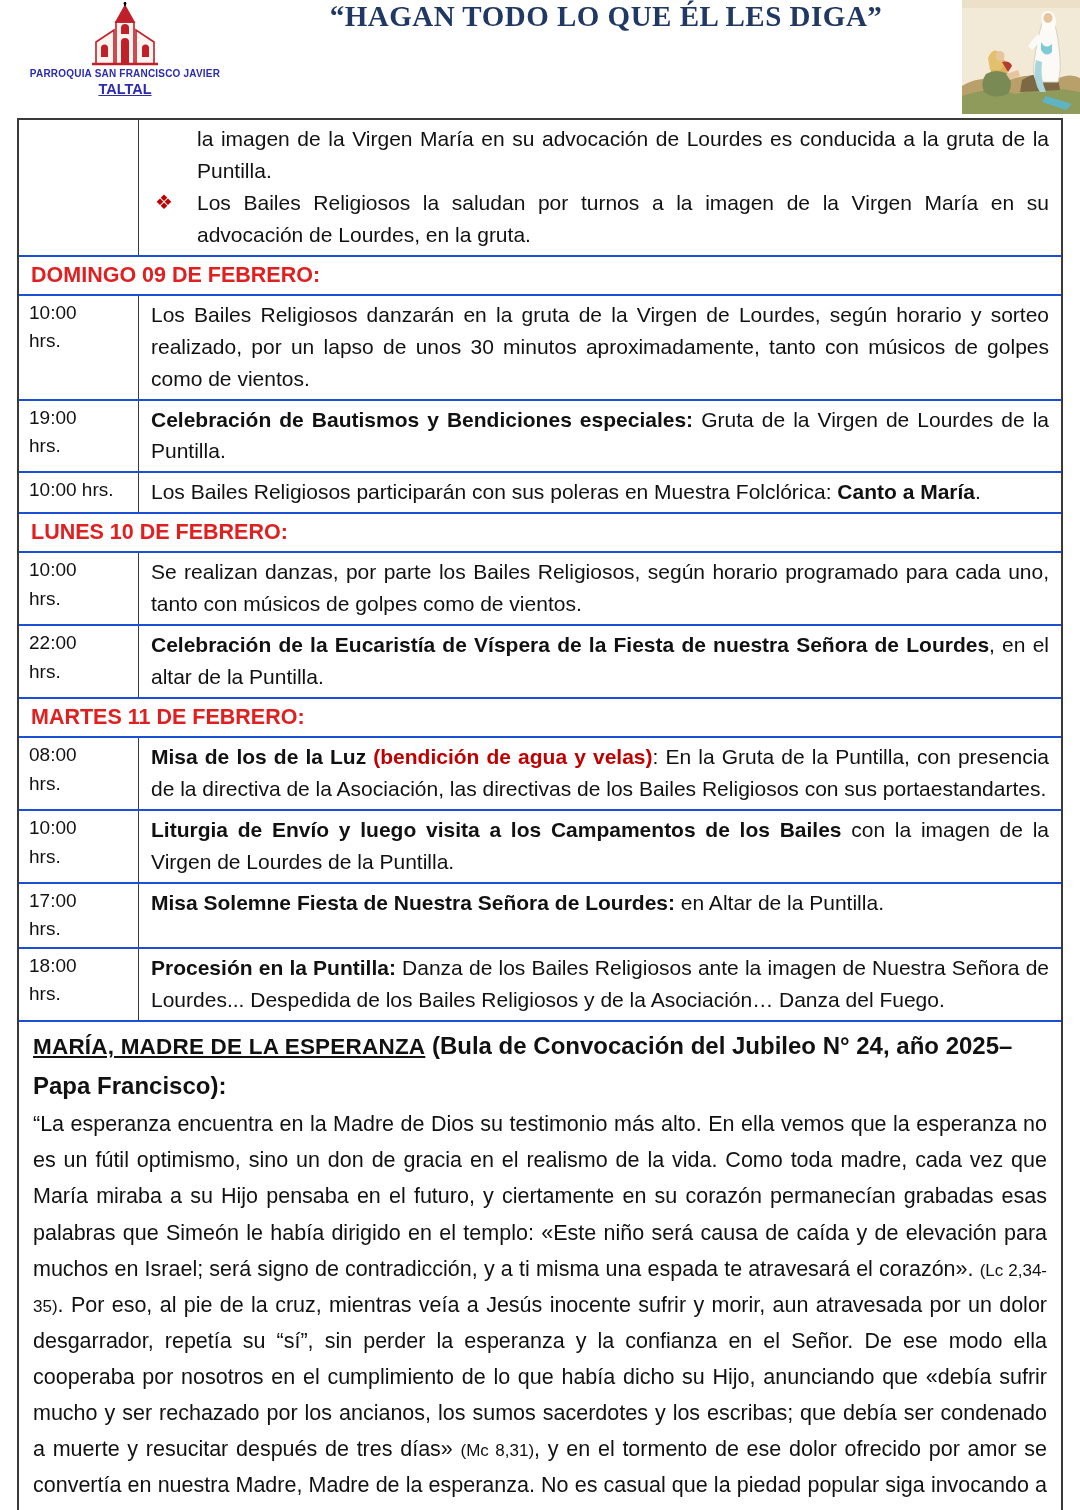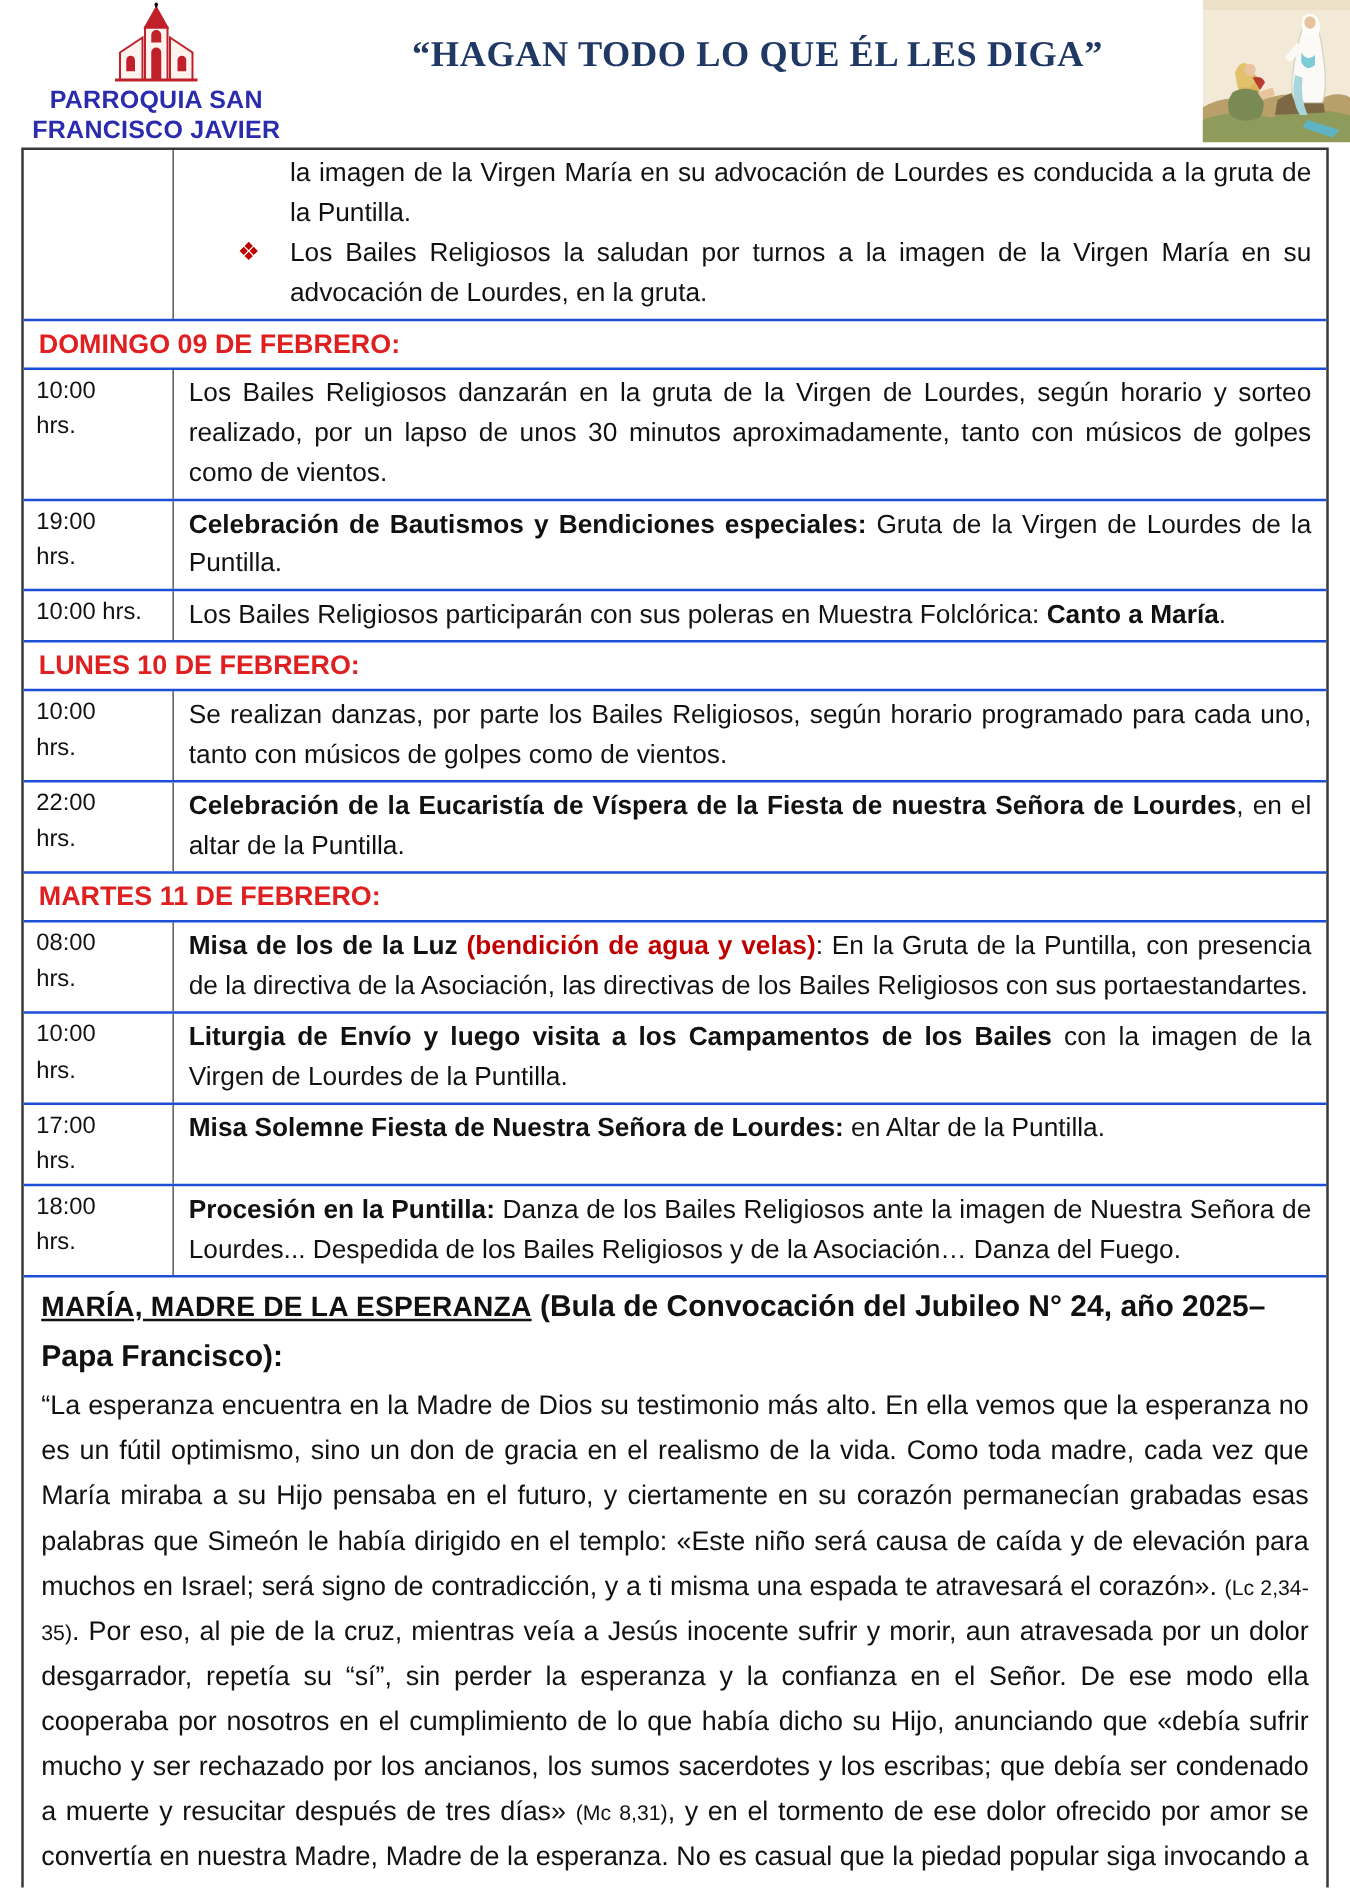--- a/index.html
+++ b/index.html
@@ -5,32 +5,32 @@
   * { margin:0; padding:0; box-sizing:border-box; }
   html,body { background:#ffffff; }
   body {
     width:1080px; height:1510px; position:relative; overflow:hidden;
     font-family:"Liberation Sans", sans-serif; color:#1a1a1a;
   }
   
   .header { display:grid; grid-template-columns:250px 1fr 118px; height:116px; }
   .brand { text-align:center; padding-top:2px; }
   .brand svg { display:block; margin:0 auto; }
-  .org-name { font-size:20px; font-weight:bold; color:#2b2bae; letter-spacing:.2px; line-height:1.2; }
+  .org-name { font-size:10px; font-weight:bold; color:#2b2bae; letter-spacing:.2px; line-height:1.2; }
   .org-city { font-size:14.5px; font-weight:bold; color:#2b2bae; text-decoration:underline; line-height:1.3; }
-  .title-wrap { display:flex; align-items:flex-start; justify-content:center; padding-top:28px; }
+  .title-wrap { display:flex; align-items:flex-start; justify-content:center; }
   .doc-title { font-family:"Liberation Serif", serif; font-weight:bold; font-size:29px; color:#1f3864; letter-spacing:.5px; }
   .holy-img { width:118px; height:114px; overflow:hidden; }
   
   .sched {
     position:absolute; left:17px; right:17px; top:118px;
     border:2px solid #3a3a3a; background:#fff;
   }
   .row { display:flex; border-top:2px solid #1d4ed8; }
-  .row:first-child { border-top:none;gap:35px; }
+  .row:first-child { border-top:none; }
   .time-cell {
     flex:0 0 120px; border-right:1px solid #3a3a3a;
     padding:3px 8px 3px 10px; font-size:19px; line-height:1.5; color:#111;
   }
   .time-cell span { display:block; }
   .desc-cell { flex:1; padding:3px 12px 4px 12px; font-size:21px; line-height:1.52; text-align:justify; color:#111; }
   .day-row { padding:3px 12px; }
   .day-label { font-size:21.5px; font-weight:bold; color:#e02020; line-height:1.45; }
   .bullet-item { position:relative; padding-left:46px; }
   .bullet-item .marker { position:absolute; left:4px; top:0; color:#c00000; font-size:20px; }

